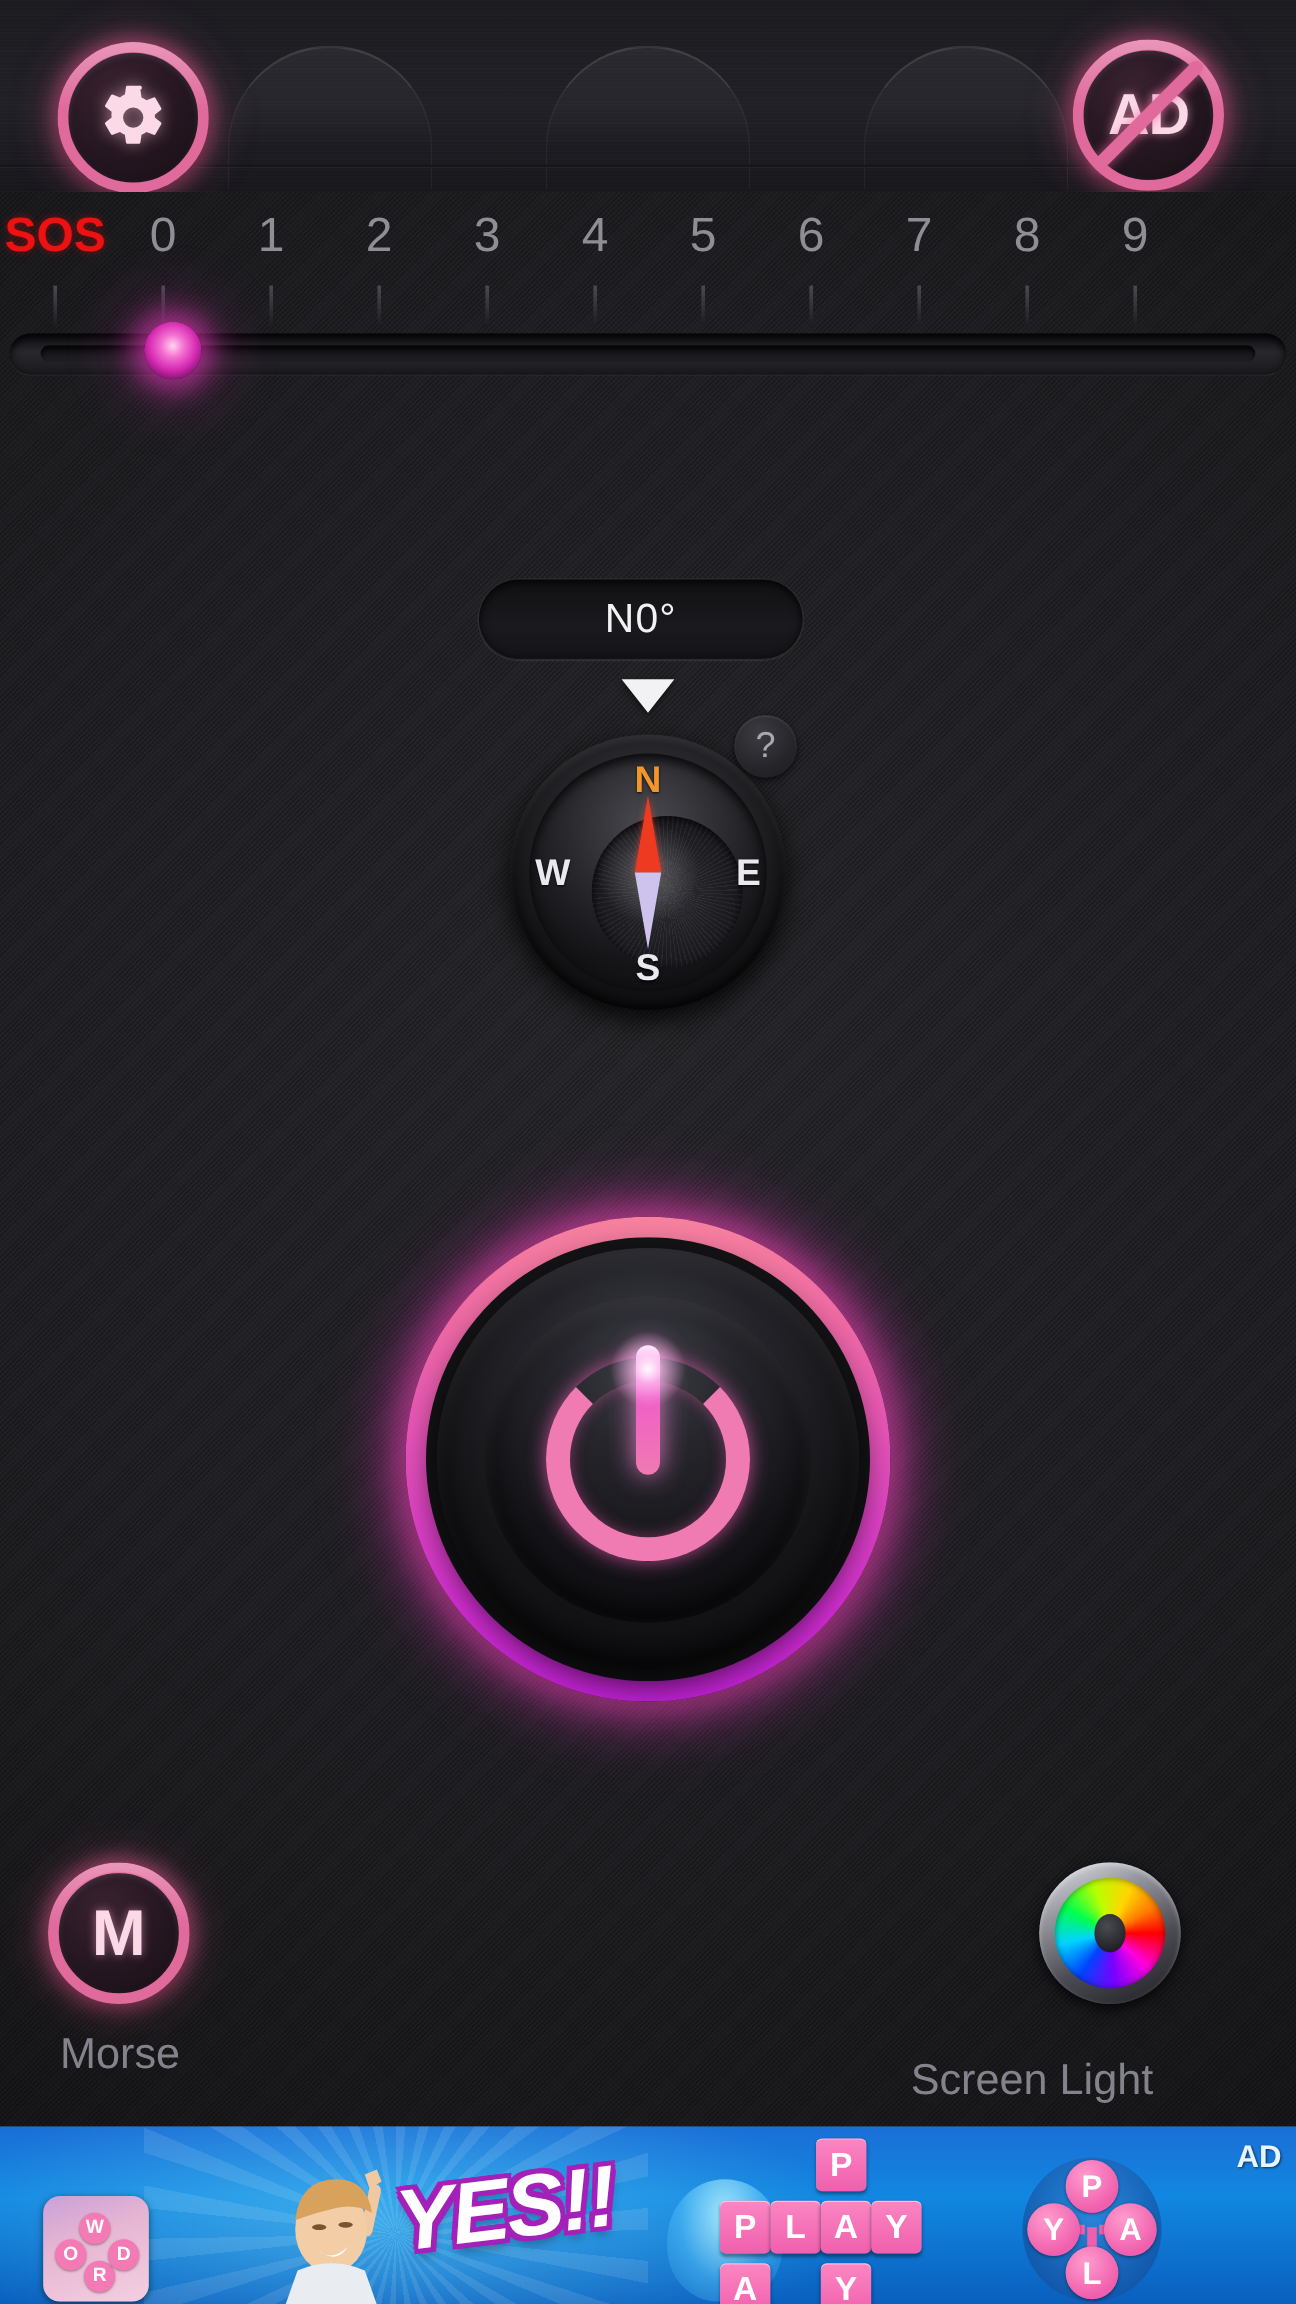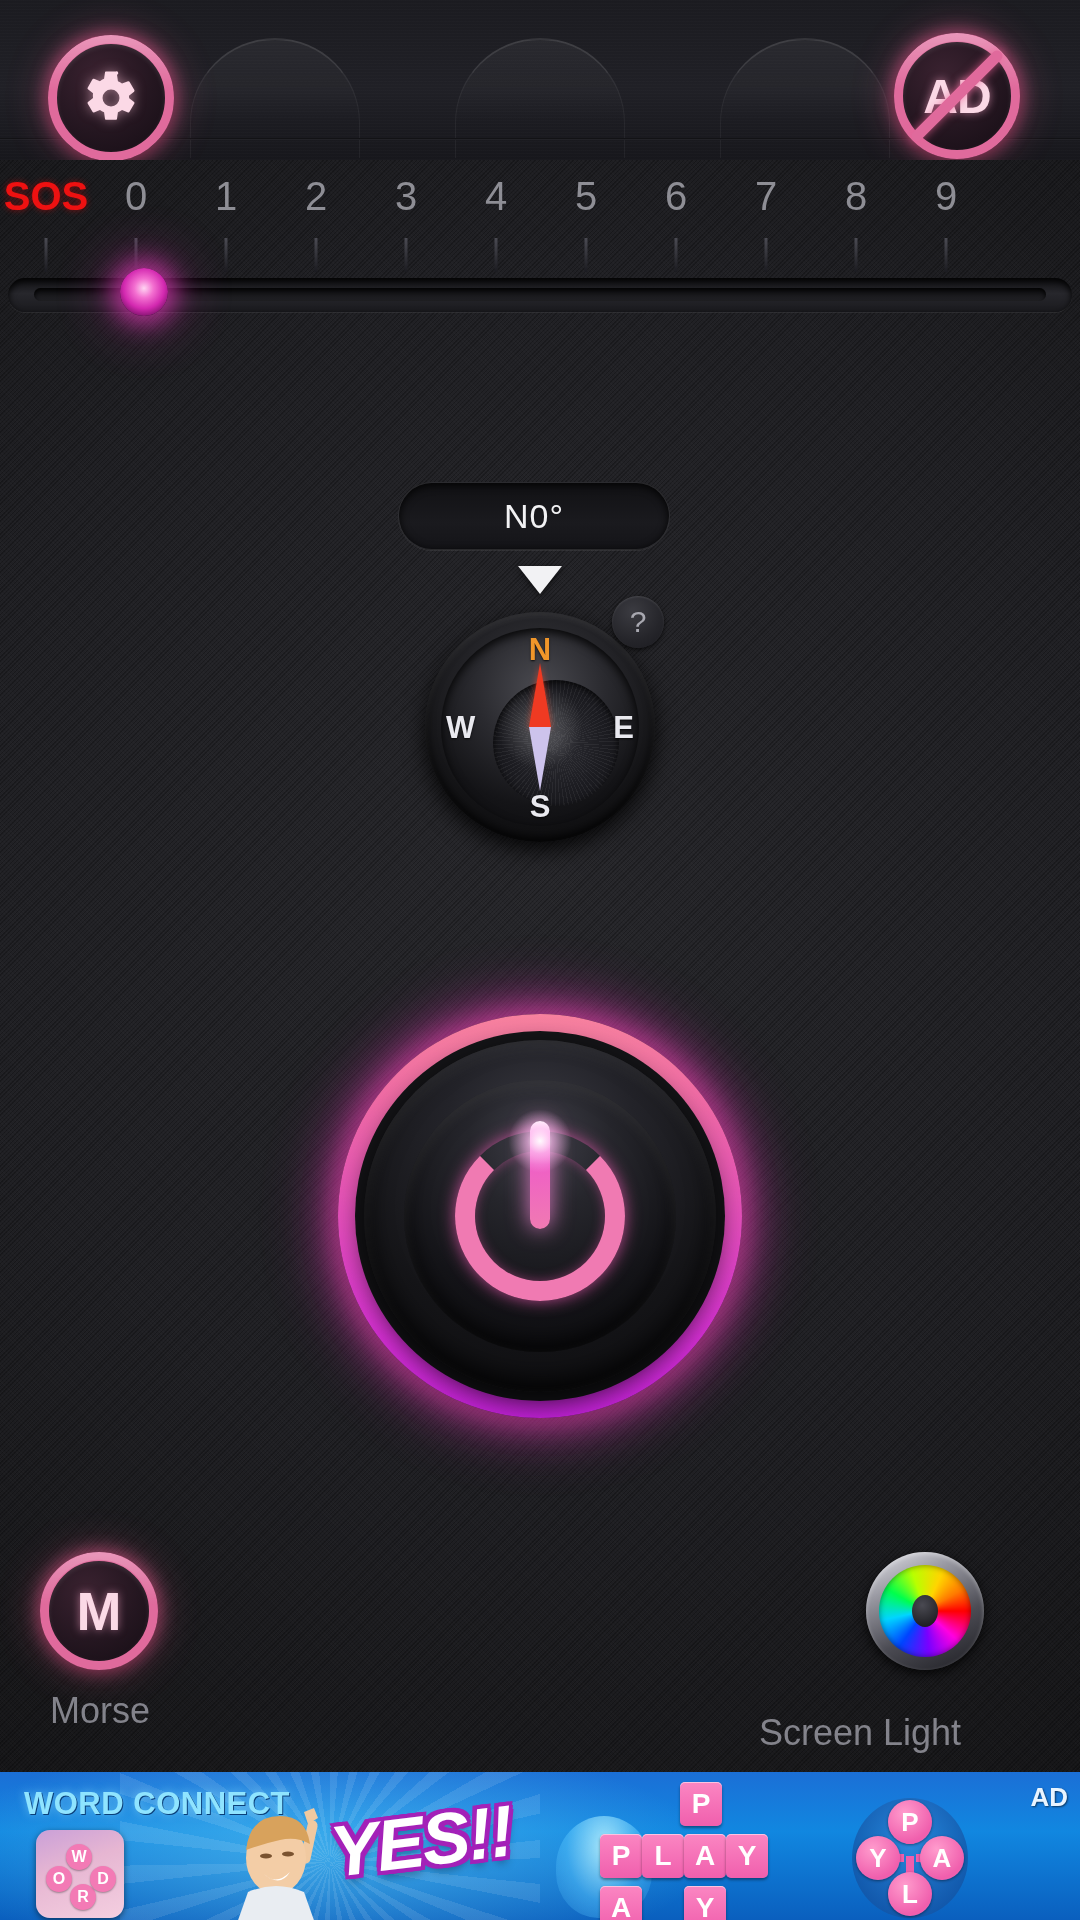--- a/index.html
+++ b/index.html
@@ -491,21 +491,20 @@
 
   <div id="screenlight-btn">
     <div id="color-wheel">
       <div id="color-wheel-hub"></div>
     </div>
   </div>
   <div id="screenlight-label">Screen Light</div>
 
   <div id="ad-banner">
     <div id="ad-rays"></div>
-    <div id="ad-title">WORD CONNECT</div>
 
     <div id="ad-icon">
         <span class="ad-icon-tile" style="left: 30px; top: 14px;">W</span>
         <span class="ad-icon-tile" style="left: 10px; top: 36px;">O</span>
         <span class="ad-icon-tile" style="left: 34px; top: 54px;">R</span>
         <span class="ad-icon-tile" style="left: 54px; top: 36px;">D</span>
       </div>
 
     <svg id="ad-woman" viewBox="0 0 140 120">
       <path d="M86 6 L96 2 L100 12 L90 18 Z" fill="#f0c9a0"></path>

